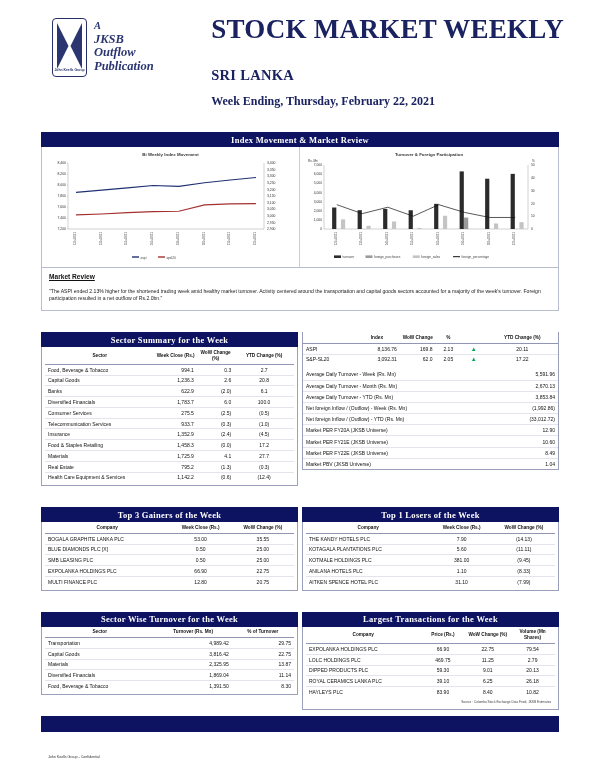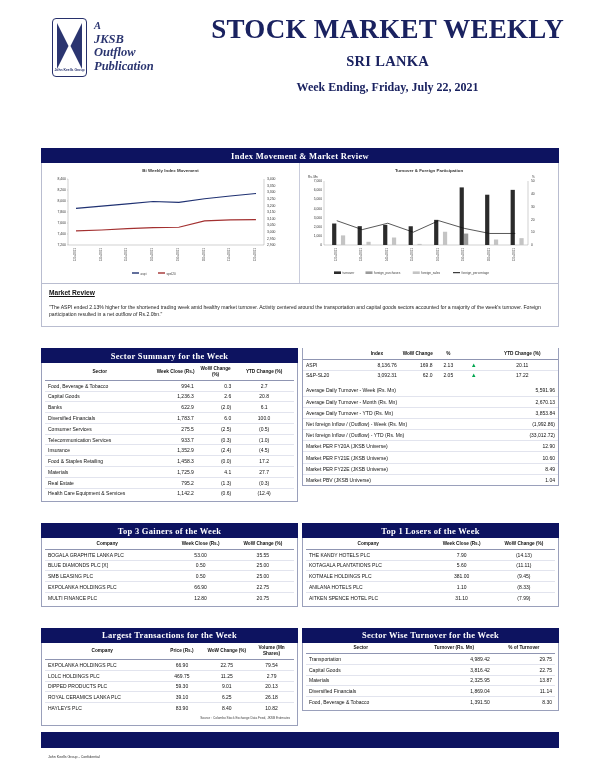--- a/index.html
+++ b/index.html
@@ -29,39 +29,39 @@
   }
   .logo-cap { position:absolute; bottom:3px; left:0; right:0; text-align:center;
     font-size:3.4px; line-height:3.9px; color:#2b3570; font-weight:bold; }
   .logo-words {
     font-family: "Liberation Serif", serif;
     font-style: italic; font-weight: bold;
     color: #2b3570; font-size: 12.5px; line-height: 13.5px;
     padding-top: 1px;
   }
   .logo-words .l1 { font-size: 10.5px; }
-  .title-block { margin-left:auto; text-align:center; padding-right: 14px; }
+  .title-block { margin-left:auto; text-align:left; padding-right: 14px; }
   .main-title {
     font-family: "Liberation Serif", serif;
     font-size: 27px; font-weight: bold; color:#1a2260;
     letter-spacing: 0.3px; line-height: 30px;
   }
   .sub-title {
     font-family: "Liberation Serif", serif;
     font-size: 14.5px; font-weight: bold; color:#1a2260;
-    margin-top: 9px; letter-spacing:0.3px;
+    margin-top: 23px; letter-spacing:0.3px;
   }
   .date-title {
     font-family: "Liberation Serif", serif;
     font-size: 12px; font-weight: bold; color:#1a2260;
     margin-top: 10px;
   }
 
   
-  .content { position:absolute; left:41px; top:148px; width:518px; }
+  .content { position:absolute; left:41px; top:132px; width:518px; }
   .band {
     background:#0d1360; color:#fff; text-align:center;
     font-family:"Liberation Serif", serif; font-weight:bold;
     font-size:8.5px; letter-spacing:0.3px; padding:2.5px 0 2.5px 0;
   }
   .panel { border:1px solid #9aa0bb; border-top:none; background:#fff; }
   .row2 { display:flex; gap:4px;margin-top:16px; }
   .col { width:257px; }
 
   
@@ -116,21 +116,21 @@
       <div class="logo-words">
         <div class="l1">A</div>
         <div>JKSB</div>
         <div>Outflow</div>
         <div>Publication</div>
       </div>
     </div>
     <div class="title-block">
       <div class="main-title">STOCK MARKET WEEKLY</div>
       <div class="sub-title">SRI LANKA</div>
-      <div class="date-title">Week Ending, Friday, July 22, 2021</div>
+      <div class="date-title">Week Ending, Thursday, February 22, 2021</div>
     </div>
   </div>
 
   <div class="content">
 
     <div class="band">Index Movement &amp; Market Review</div>
     <div class="charts">
       <div class="chart-box left">
         <div class="chart-title">Bi Weekly Index Movement</div>
         <svg id="chart1" width="257" height="106" viewBox="0 0 257 106">
@@ -489,20 +489,61 @@
               </tbody>
           </table>
         </div>
       </div>
     </div>
 
     <div class="gap"></div>
 
     <div class="row2">
       <div class="col">
+        <div class="band">Sector Wise Turnover for the Week</div>
+        <div class="panel tbl-pad">
+          <table class="tbl">
+            <thead>
+                <tr>
+              <th style="width:44%">Sector</th>
+              <th style="width:31%">Turnover (Rs. Mn)</th>
+              <th style="width:25%">% of Turnover</th>
+            </tr>
+              </thead>
+            <tbody id="sector-turnover-body">
+                <tr>
+                  <td>Transportation</td>
+                  <td class="num">4,989.42</td>
+                  <td class="num">29.75</td>
+                </tr>
+                <tr>
+                  <td>Capital Goods</td>
+                  <td class="num">3,816.42</td>
+                  <td class="num">22.75</td>
+                </tr>
+                <tr>
+                  <td>Materials</td>
+                  <td class="num">2,325.95</td>
+                  <td class="num">13.87</td>
+                </tr>
+                <tr>
+                  <td>Diversified Financials</td>
+                  <td class="num">1,869.04</td>
+                  <td class="num">11.14</td>
+                </tr>
+                <tr>
+                  <td>Food, Beverage &amp; Tobacco</td>
+                  <td class="num">1,391.50</td>
+                  <td class="num">8.30</td>
+                </tr>
+              </tbody>
+          </table>
+        </div>
+      </div>
+      <div class="col">
         <div class="band">Largest Transactions for the Week</div>
         <div class="panel tbl-pad">
           <table class="tbl">
             <thead>
                 <tr>
               <th style="width:46%">Company</th>
               <th style="width:18%">Price (Rs.)</th>
               <th style="width:18%">WoW Change (%)</th>
               <th style="width:18%">Volume (Mn Shares)</th>
             </tr>
@@ -536,60 +577,19 @@
                   <td>HAYLEYS PLC</td>
                   <td class="ctr">83.90</td>
                   <td class="ctr">8.40</td>
                   <td class="ctr">10.82</td>
                 </tr>
               </tbody>
           </table>
           <div class="src">Source : Colombo Stock Exchange Data Feed, JKSB Estimates</div>
         </div>
       </div>
-      <div class="col">
-        <div class="band">Sector Wise Turnover for the Week</div>
-        <div class="panel tbl-pad">
-          <table class="tbl">
-            <thead>
-                <tr>
-              <th style="width:44%">Sector</th>
-              <th style="width:31%">Turnover (Rs. Mn)</th>
-              <th style="width:25%">% of Turnover</th>
-            </tr>
-              </thead>
-            <tbody id="sector-turnover-body">
-                <tr>
-                  <td>Transportation</td>
-                  <td class="num">4,989.42</td>
-                  <td class="num">29.75</td>
-                </tr>
-                <tr>
-                  <td>Capital Goods</td>
-                  <td class="num">3,816.42</td>
-                  <td class="num">22.75</td>
-                </tr>
-                <tr>
-                  <td>Materials</td>
-                  <td class="num">2,325.95</td>
-                  <td class="num">13.87</td>
-                </tr>
-                <tr>
-                  <td>Diversified Financials</td>
-                  <td class="num">1,869.04</td>
-                  <td class="num">11.14</td>
-                </tr>
-                <tr>
-                  <td>Food, Beverage &amp; Tobacco</td>
-                  <td class="num">1,391.50</td>
-                  <td class="num">8.30</td>
-                </tr>
-              </tbody>
-          </table>
-        </div>
-      </div>
     </div>
 
     <div class="foot-band"></div>
   </div>
 
   <div class="confidential">John Keells Group - Confidential</div>
 </div>
 
 </body></html>

